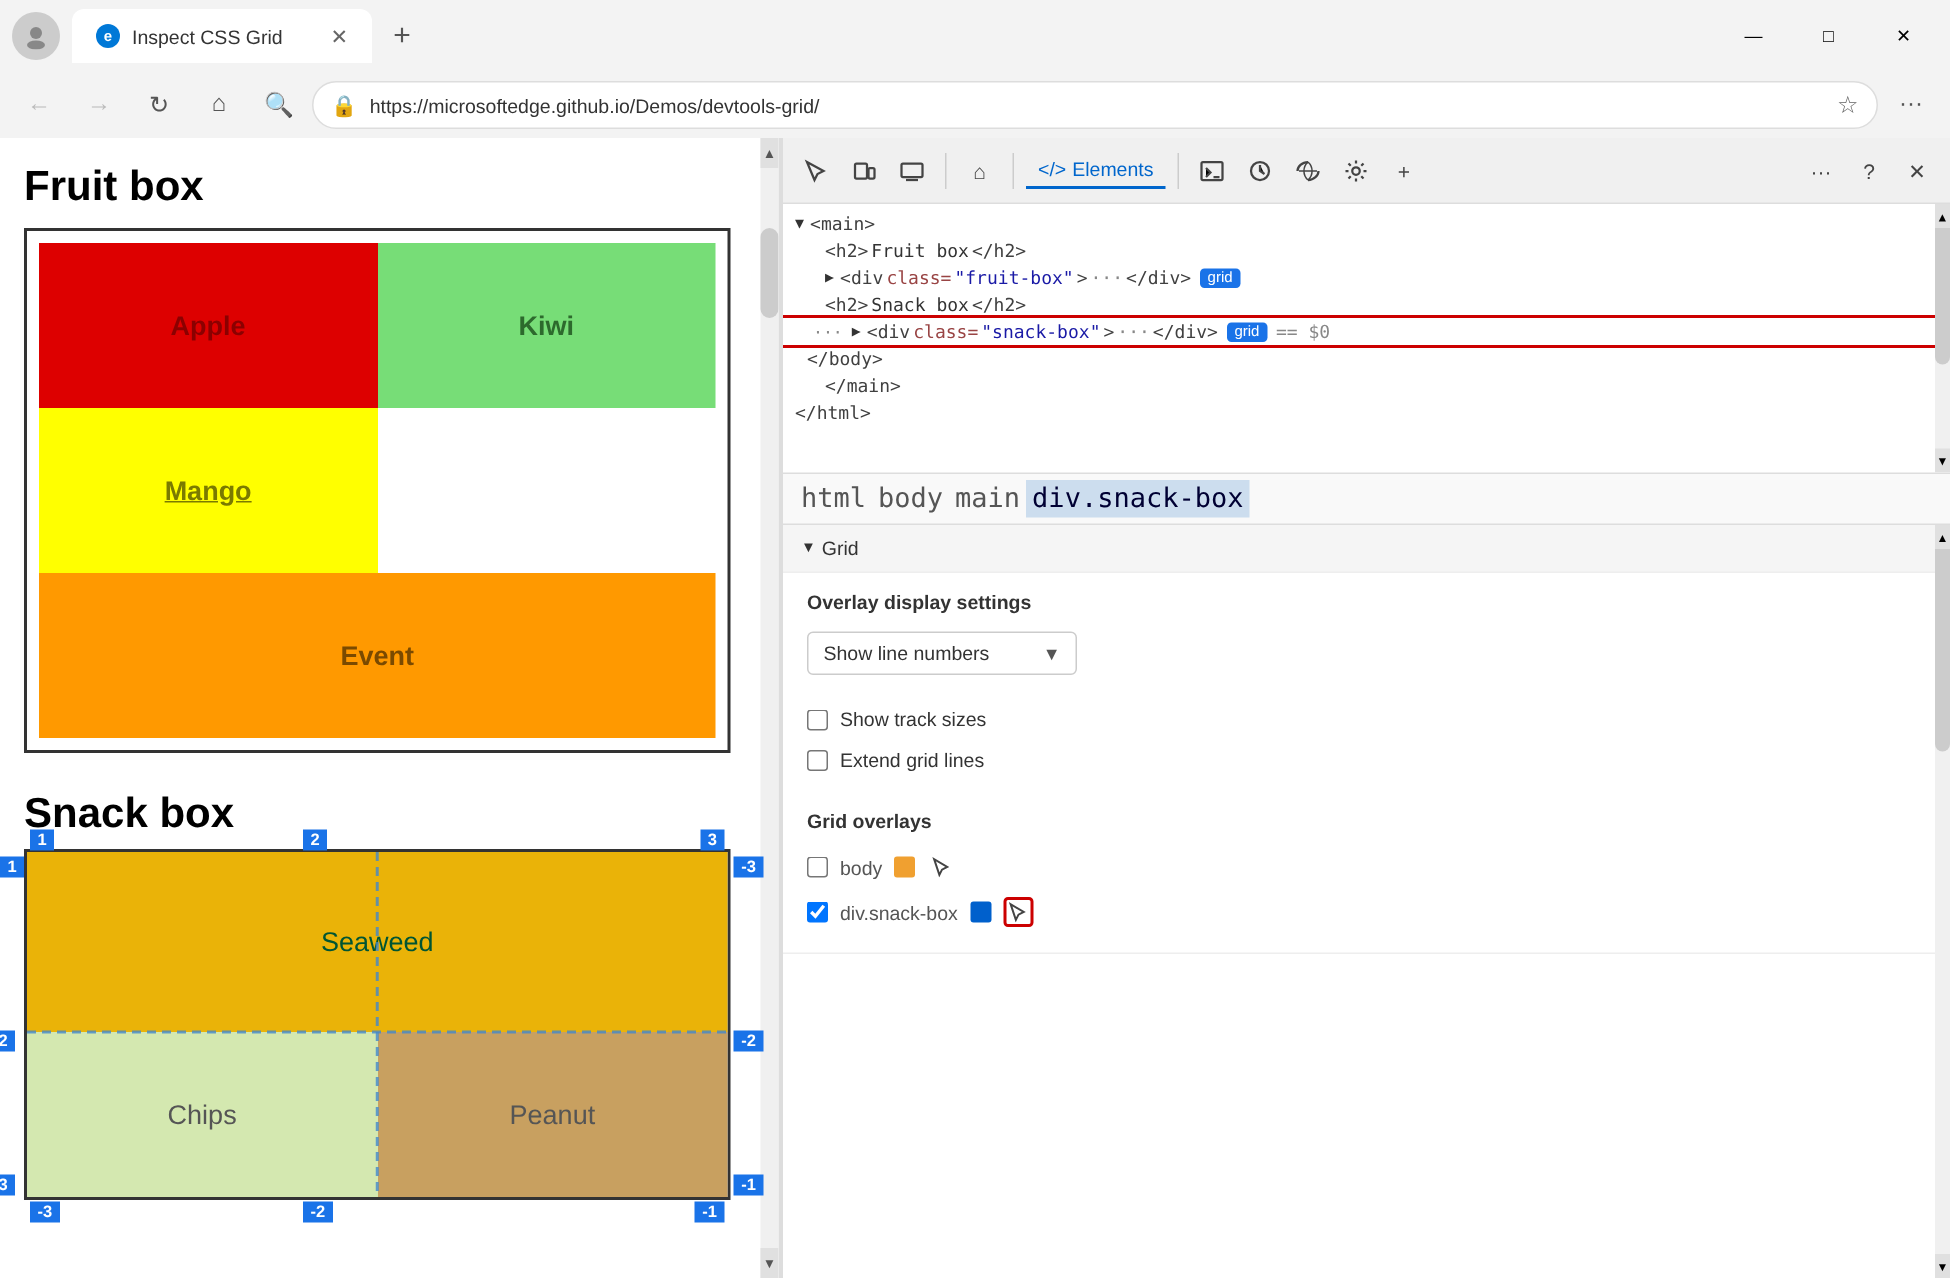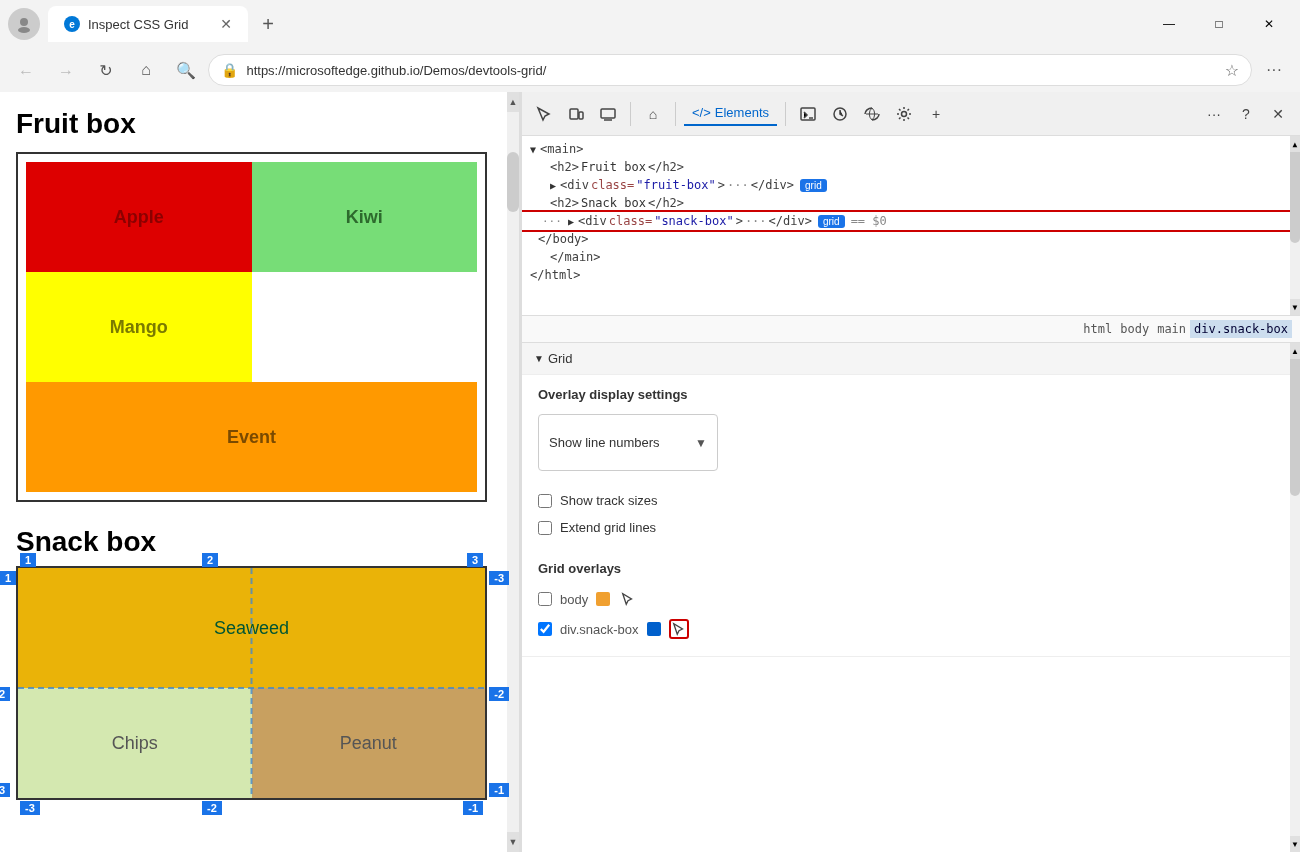--- a/index.html
+++ b/index.html
@@ -29,21 +29,21 @@
     .main-layout { display: flex; height: calc(852px - 92px); }
 
     
     .browser-content { width: 520px; background: white; overflow: hidden; border-right: 1px solid #ddd; padding: 16px; position: relative; }
     .fruit-box-title { font-size: 28px; font-weight: bold; margin-bottom: 12px; }
     .fruit-box-container { border: 2px solid #333; padding: 8px; margin-bottom: 24px; }
     .fruit-grid { display: grid; grid-template-columns: repeat(2, 1fr); grid-template-rows: auto auto; gap: 0; }
     .fruit-item { display: flex; align-items: center; justify-content: center; font-size: 18px; font-weight: bold; }
     .fruit-apple { background: #dd0000; color: #8b0000; height: 110px; }
     .fruit-kiwi { background: #77dd77; color: #2d6a2d; height: 110px; }
-    .fruit-mango { background: #ffff00; color: #7a7a00; height: 110px; }
+    .fruit-mango { background: #ffff00; color: #7a7a00; height: 110px; text-decoration: underline; }
     .fruit-orange { background: #ff9900; color: #7a4a00; height: 110px; grid-column: 1 / -1; }
 
     .snack-box-title { font-size: 28px; font-weight: bold; margin-bottom: 8px; }
     .snack-box-container { border: 2px solid #333; position: relative; }
     .snack-grid { display: grid; grid-template-columns: 1fr 1fr; grid-template-rows: auto auto; }
     .snack-seaweed { background: #eab308; color: #005533; font-size: 18px; font-weight: normal; display: flex; align-items: center; justify-content: center; height: 120px; grid-column: 1 / -1; }
     .snack-chips { background: #d4e8b0; color: #555; font-size: 18px; display: flex; align-items: center; justify-content: center; height: 110px; }
     .snack-peanut { background: #c8a060; color: #555; font-size: 18px; display: flex; align-items: center; justify-content: center; height: 110px; }
 
     
@@ -62,39 +62,39 @@
     .tree-triangle { display: inline-block; font-size: 10px; cursor: pointer; margin-right: 2px; }
     .html-tag { color: #404040; }
     .html-attr-name { color: #994444; }
     .html-attr-val { color: #1a1aa6; }
     .html-text { color: #333; }
     .html-dots { color: #888; }
     .badge-grid { background: #1a73e8; color: white; font-size: 10px; padding: 1px 5px; border-radius: 3px; margin-left: 4px; font-family: sans-serif; }
     .dollar-s0 { color: #888; margin-left: 4px; }
 
     
-    .breadcrumb { display: flex; align-items: center; padding: 4px 8px; border-bottom: 1px solid #ddd; background: #f9f9f9; font-size: 12px; font-family: monospace; gap: 0; overflow: hidden; justify-content: flex-end; }
+    .breadcrumb { display: flex; align-items: center; padding: 4px 8px; border-bottom: 1px solid #ddd; background: #f9f9f9; font-size: 18px; font-family: monospace; gap: 0; overflow: hidden; }
     .breadcrumb-item { color: #555; cursor: pointer; padding: 2px 4px; }
     .breadcrumb-item.active { background: #cde; color: #003; }
     .breadcrumb-sep { color: #aaa; }
 
     
     .devtools-tabs { display: flex; align-items: center; border-bottom: 1px solid #ddd; background: white; padding: 0 8px; overflow: hidden; }
     .dt-panel-tab { padding: 8px 12px; font-size: 12px; color: #555; cursor: pointer; border-bottom: 2px solid transparent; white-space: nowrap; }
     .dt-panel-tab.active { color: #0066cc; border-bottom-color: #0066cc; }
     .dt-panel-tab-more { margin-left: auto; font-size: 16px; color: #555; cursor: pointer; padding: 8px; }
 
     
     .layout-panel { flex: 1; overflow-y: auto; background: white; }
     .panel-section { border-bottom: 1px solid #eee; }
     .panel-section-header { display: flex; align-items: center; padding: 8px 12px; font-size: 13px; color: #333; background: #f5f5f5; border-bottom: 1px solid #eee; cursor: pointer; gap: 4px; }
     .panel-section-content { padding: 12px 16px; }
 
     .overlay-settings-label { font-size: 13px; font-weight: 600; color: #333; margin-bottom: 12px; }
-    .dropdown-btn { display: flex; align-items: center; gap: 8px; padding: 20px 10px; border: 1px solid #ccc; border-radius: 4px; background: white; font-size: 13px; color: #333; cursor: pointer; min-width: 180px; }
+    .dropdown-btn { display: flex; align-items: center; gap: 8px; padding: 6px 10px; border: 1px solid #ccc; border-radius: 4px; background: white; font-size: 13px; color: #333; cursor: pointer; min-width: 180px; }
     .dropdown-arrow { margin-left: auto; font-size: 12px; color: #555; }
 
     .checkbox-row { display: flex; align-items: center; gap: 8px; padding: 6px 0; font-size: 13px; color: #333; }
     .checkbox-row input[type=checkbox] { width: 14px; height: 14px; cursor: pointer; }
 
     .grid-overlays-label { font-size: 13px; font-weight: 600; color: #333; margin-bottom: 8px; margin-top: 4px; }
     .overlay-item { display: flex; align-items: center; gap: 8px; padding: 5px 0; font-size: 13px; }
     .color-swatch { width: 14px; height: 14px; border-radius: 2px; }
     .overlay-item-name { color: #555; }
     .highlight-btn { width: 20px; height: 20px; display: flex; align-items: center; justify-content: center; cursor: pointer; color: #555; font-size: 14px; border: none; background: none; }

